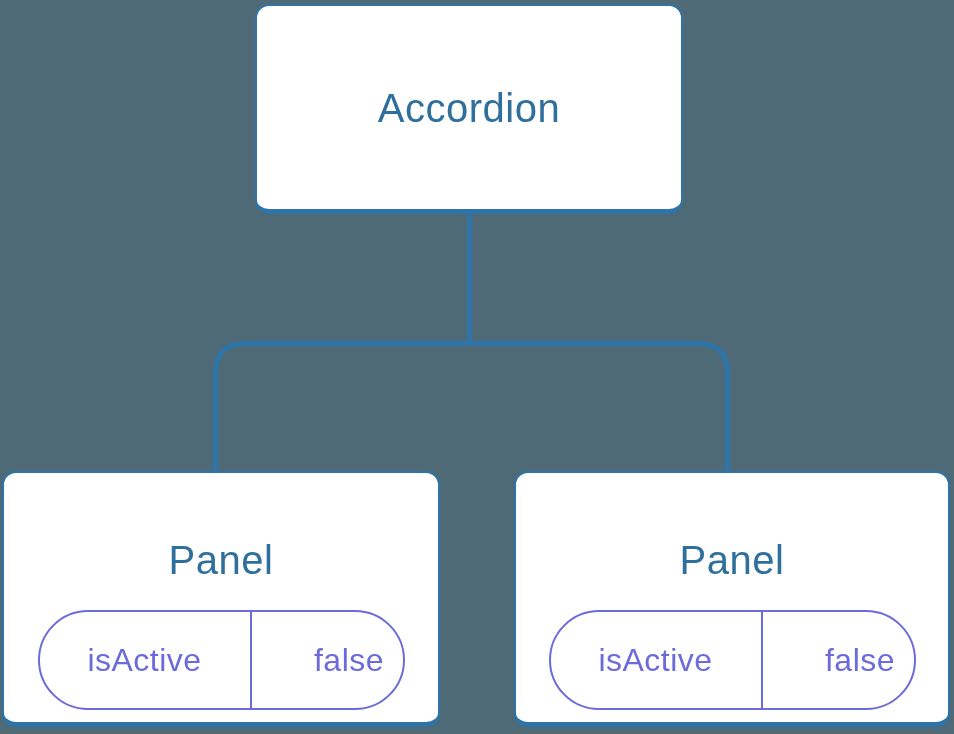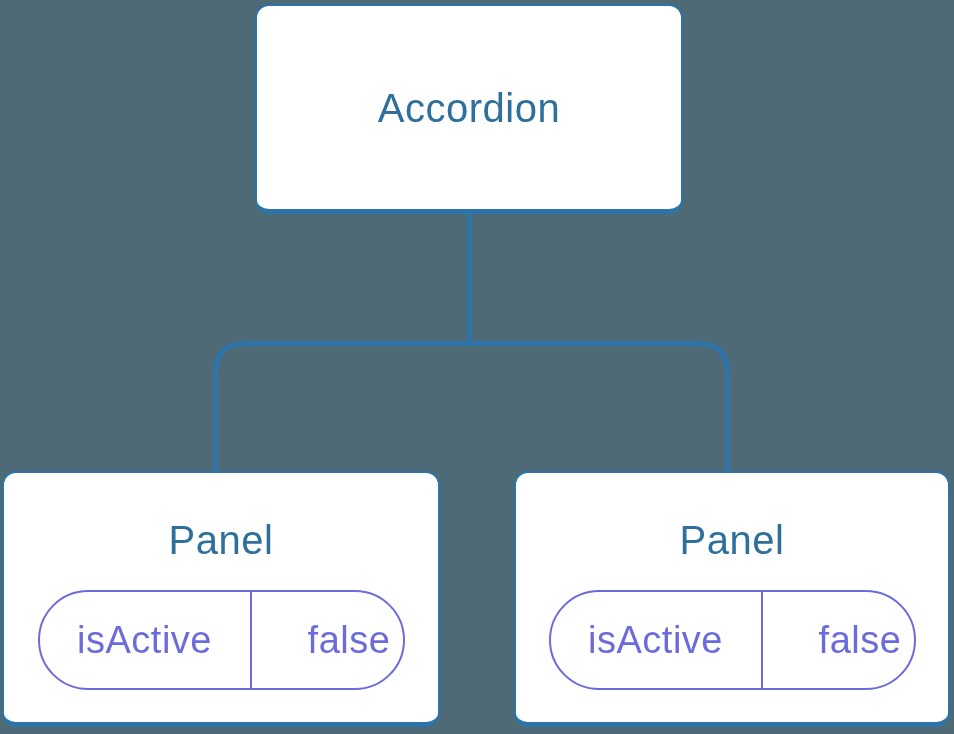--- a/index.html
+++ b/index.html
@@ -33,37 +33,37 @@
   .node-label{
     color:var(--node-label);
     font-size:40px;
     font-weight:500;
     letter-spacing:0.5px;
     line-height:46px;
   }
   .node-panel{
     top:471px;width:438px;height:256px;
     display:flex;flex-direction:column;align-items:center;
-    padding-top:44px;
+    padding-top:64px;
   }
   .node-panel-left{left:2px;}
   .node-panel-right{left:514px;width:436px;}
   .state-pill{
     margin-top:27px;
     width:367px;height:100px;
     border:2px solid var(--state-accent);
     border-radius:52px;
     display:flex;
     align-items:stretch;
     overflow:hidden;
   }
   .pill-cell{
     display:flex;align-items:center;justify-content:center;
     color:var(--state-accent);
-    font-size:38px;
+    font-size:32px;
     font-weight:500;
     letter-spacing:0.5px;
   }
   .pill-key{flex:0 0 212px;border-right:2px solid var(--state-accent);}
   .pill-value{flex:1 1 auto;margin-left:44px;}
 </style>
 </head>
 <body>
 
 <div class="canvas">

